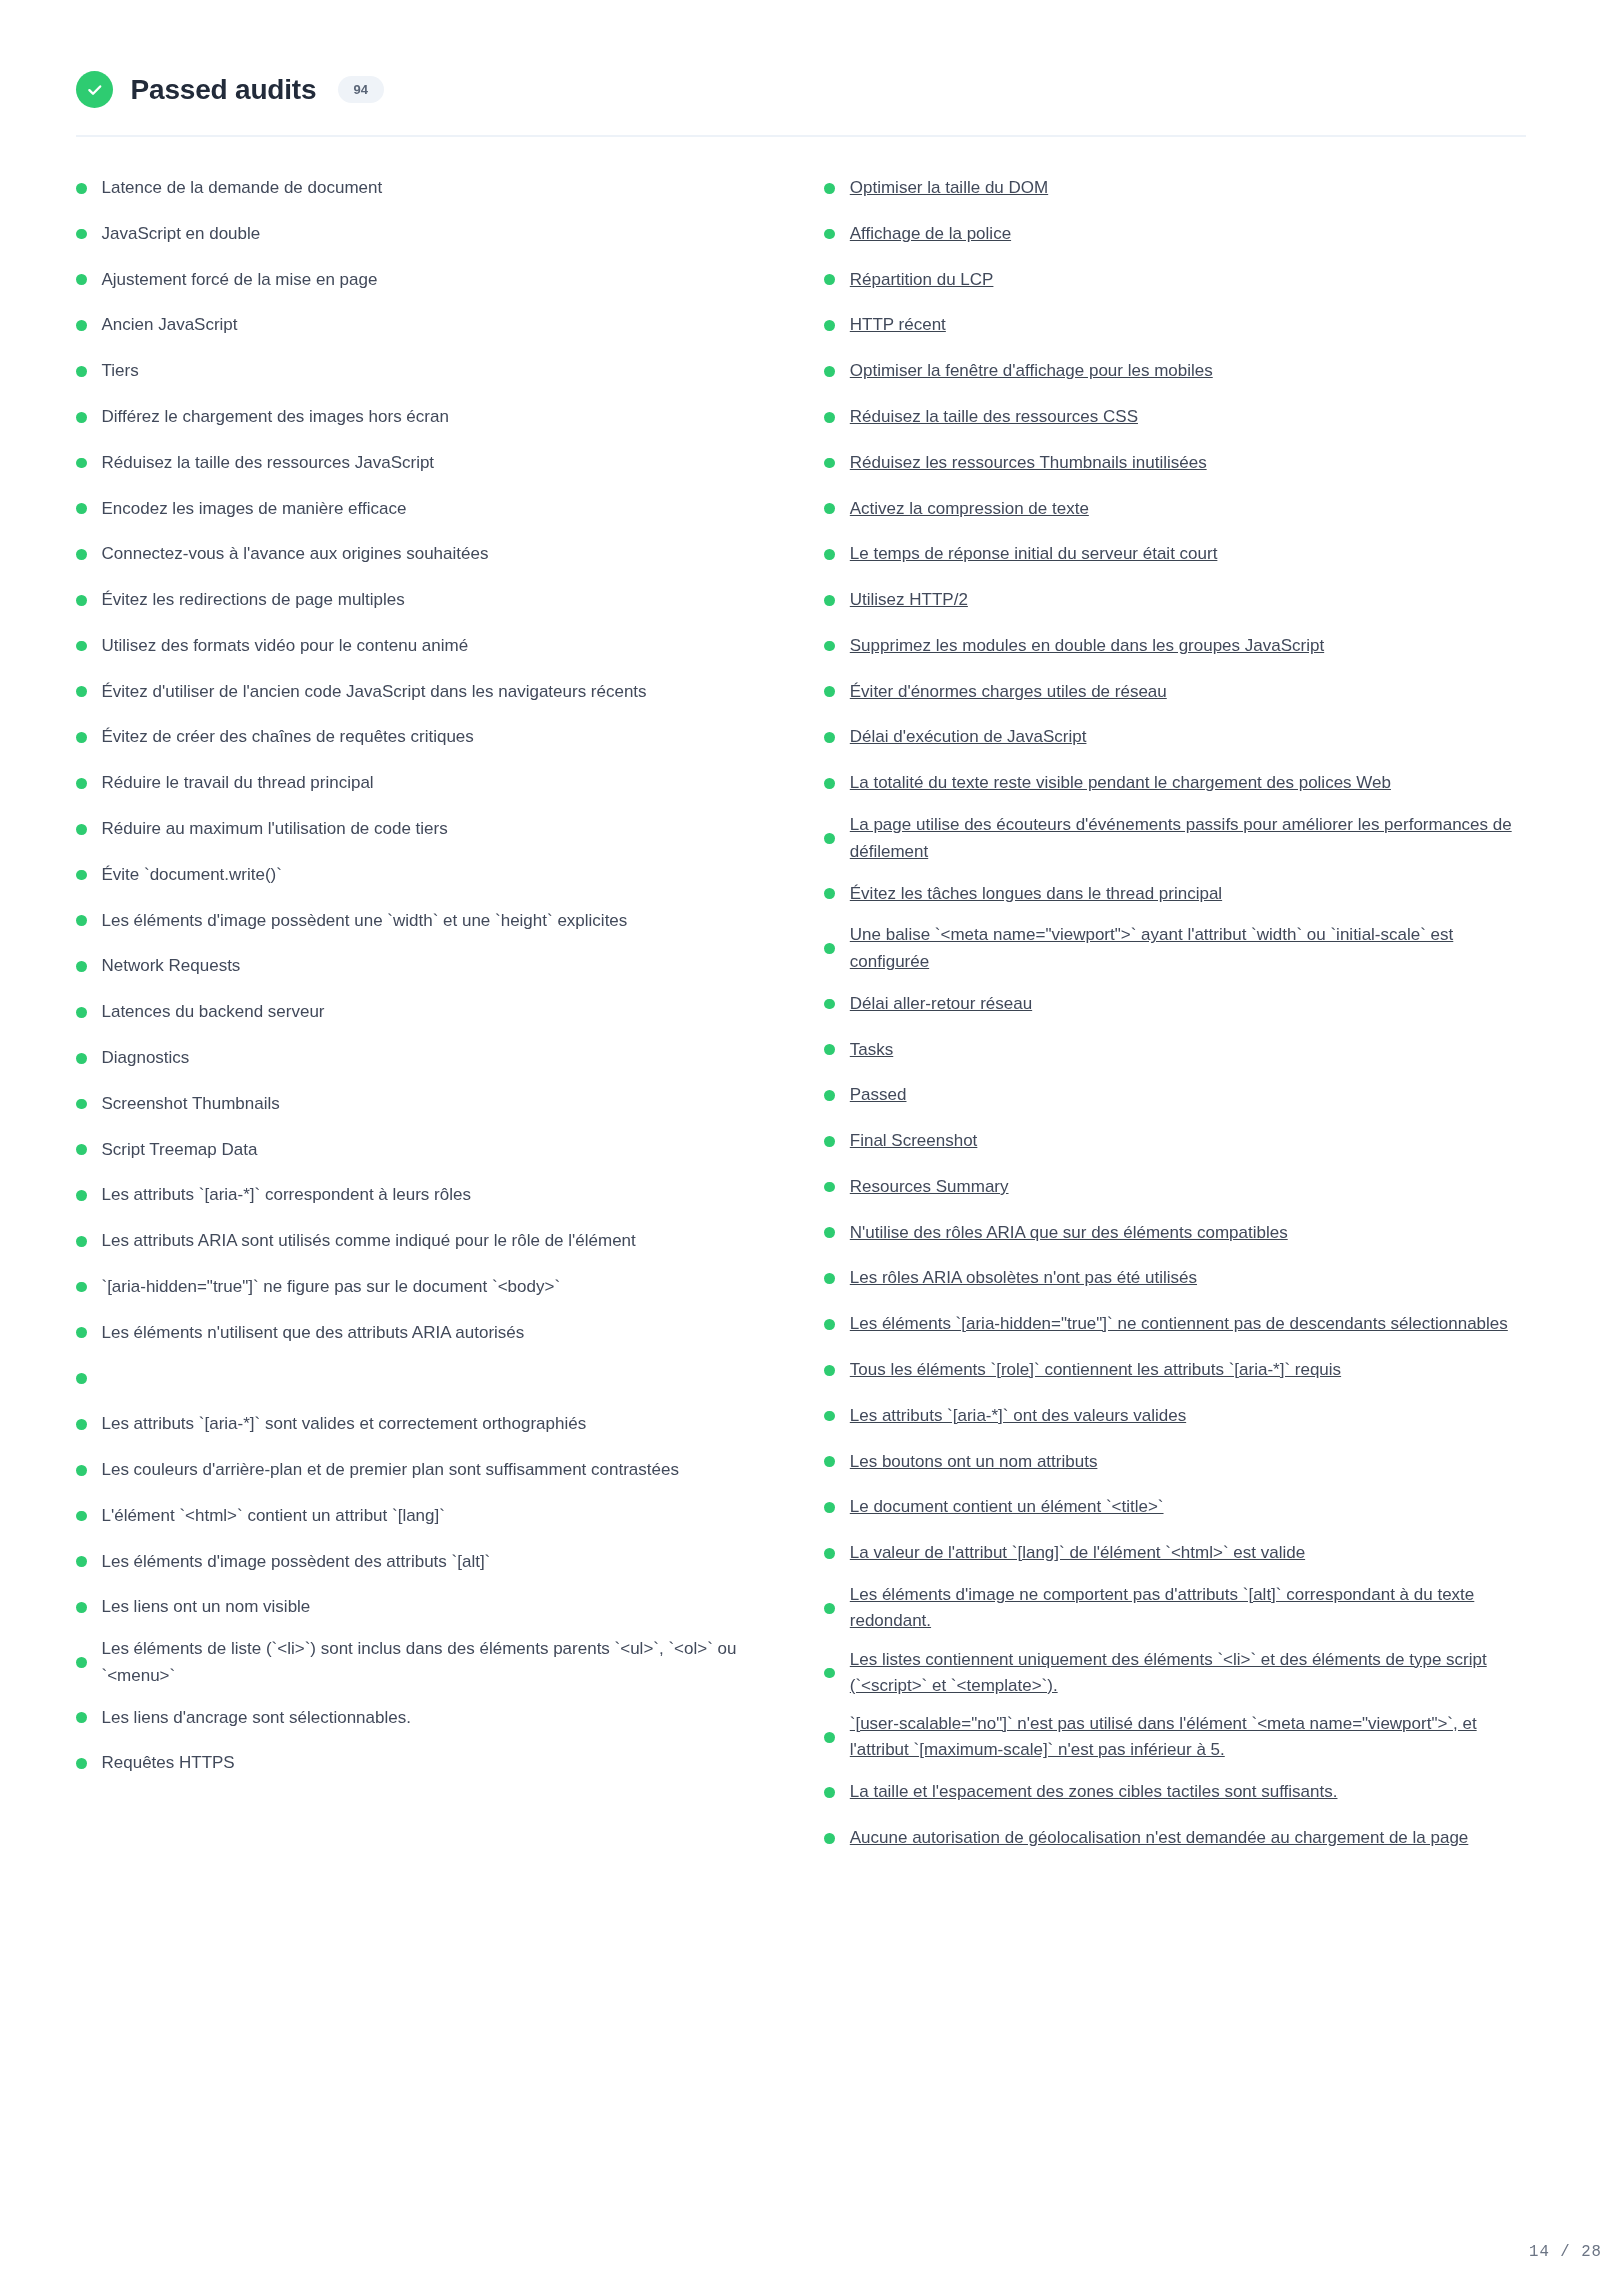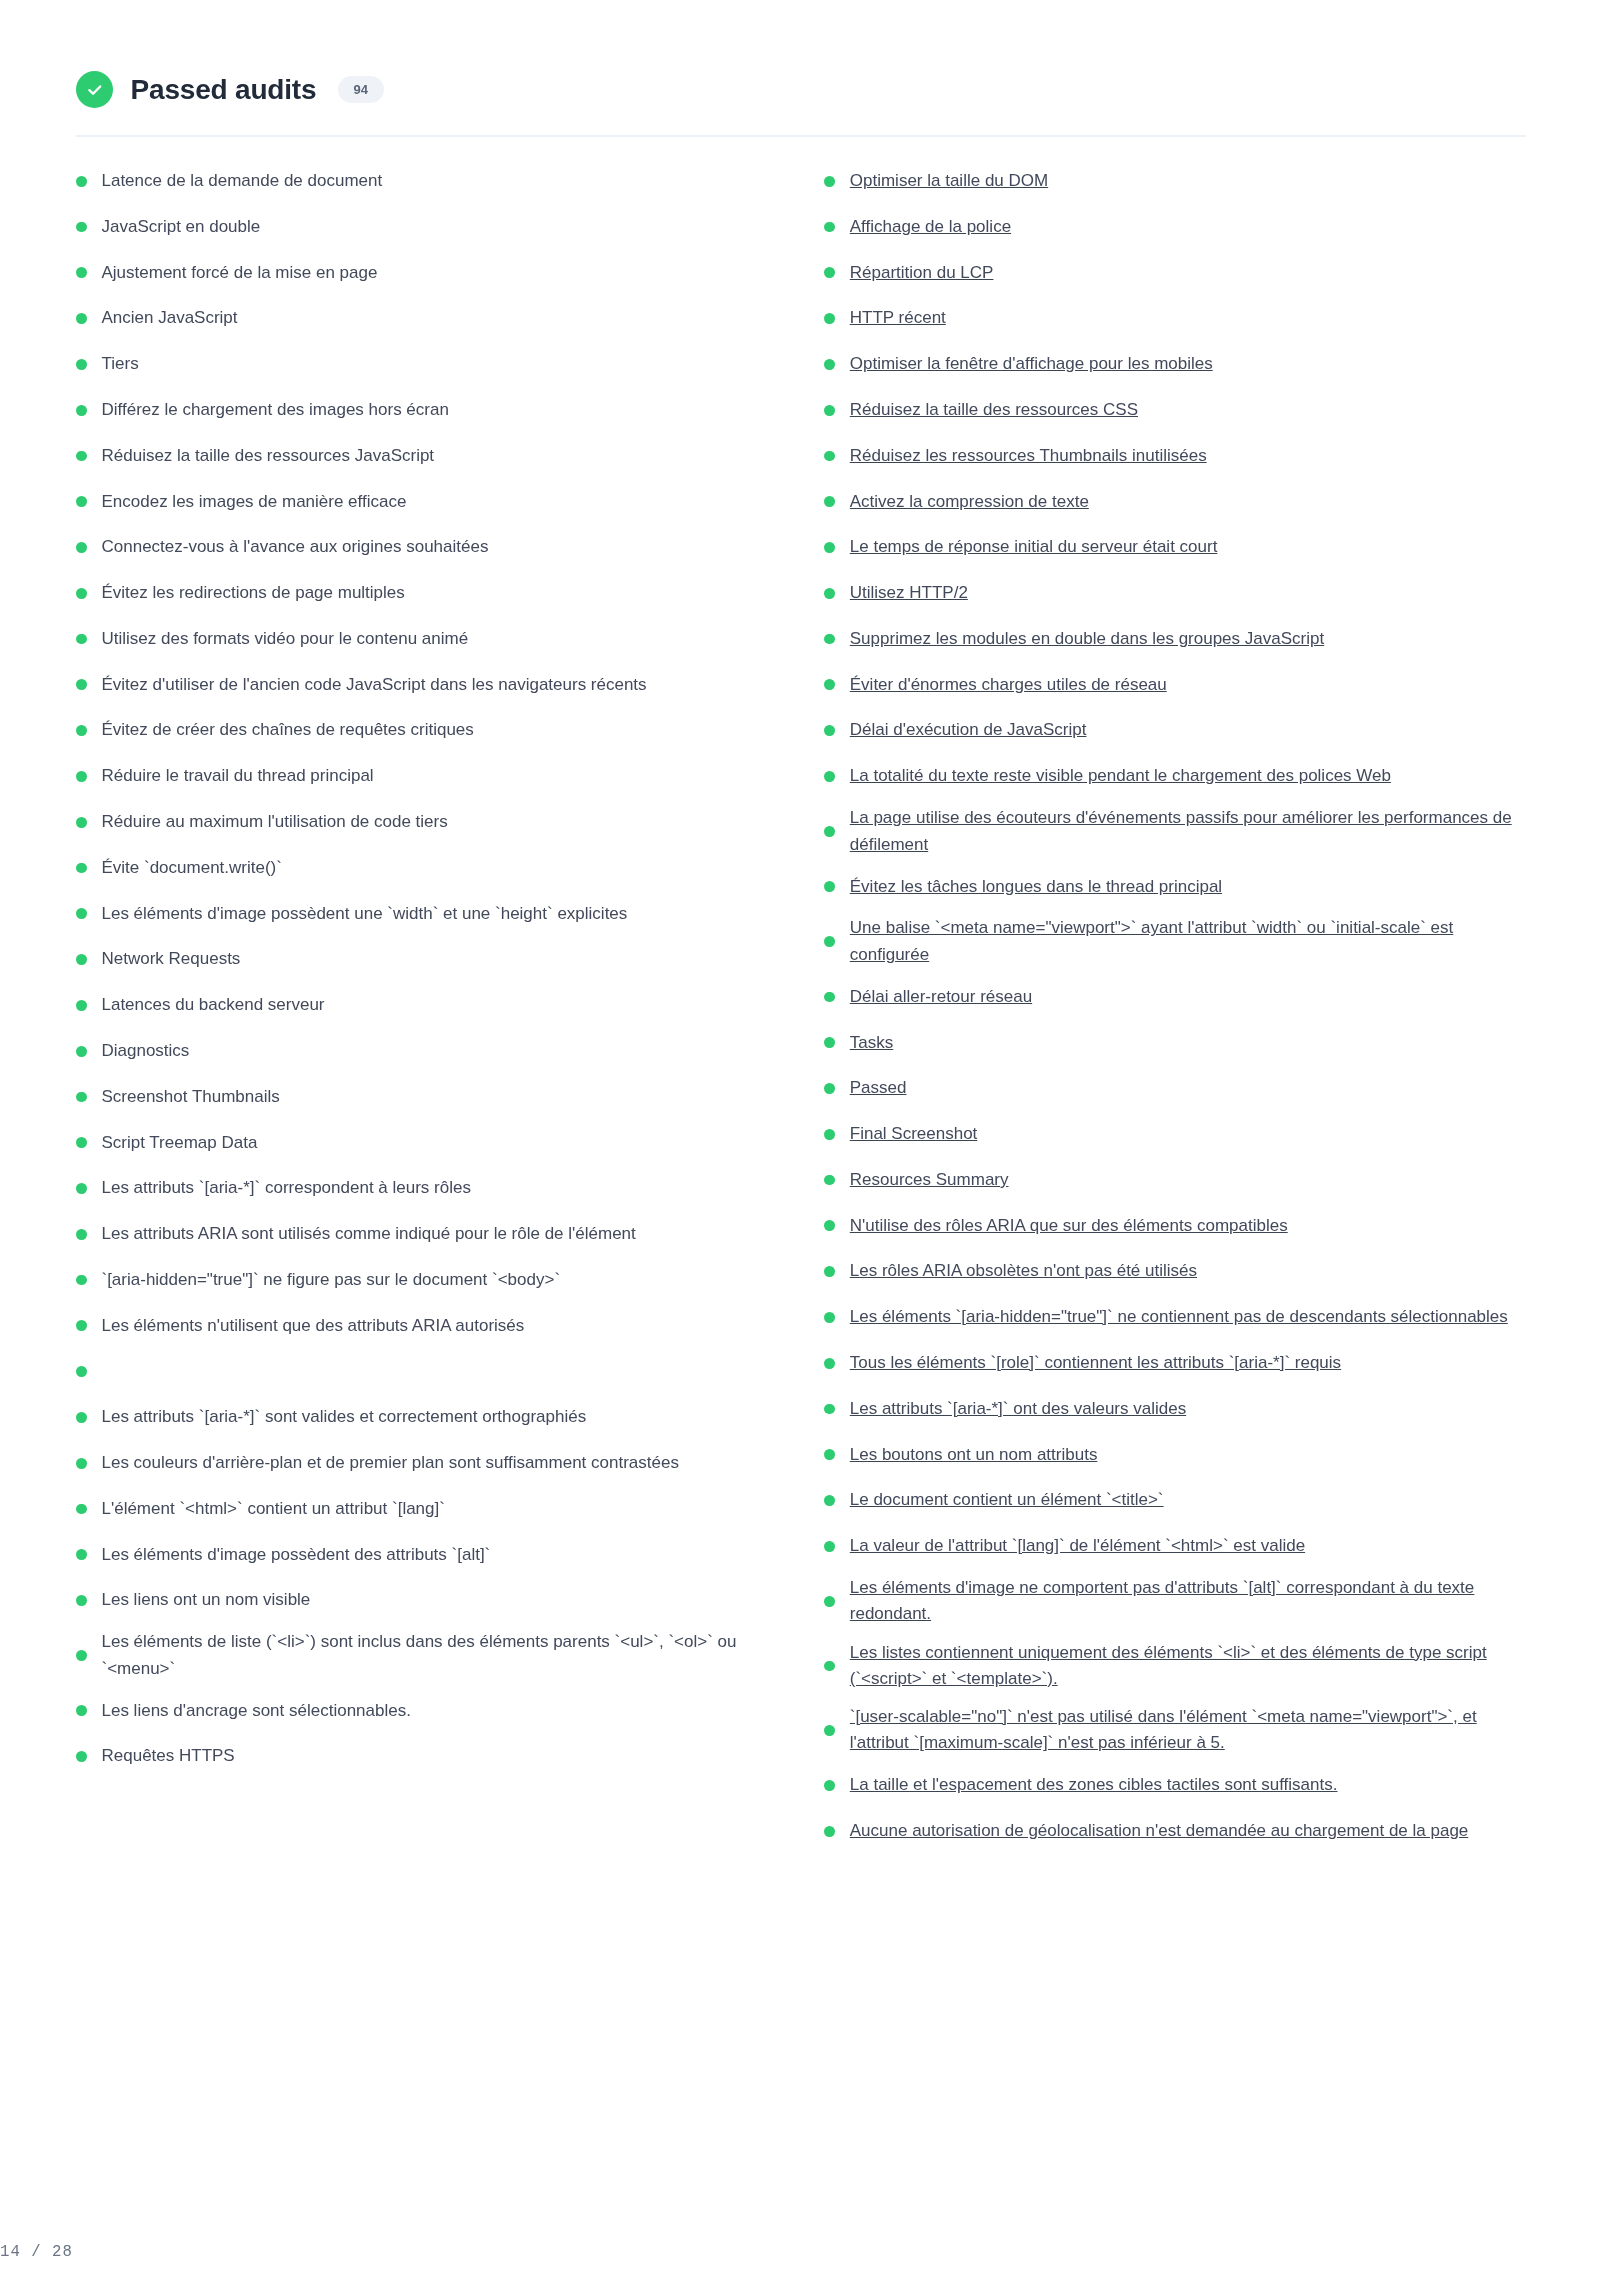--- a/index.html
+++ b/index.html
@@ -67,21 +67,21 @@
     height: 2px;
     background: #edf2f8;
     margin-top: 27.4px;
     margin-bottom: 0;
   }
 
   
   .audit-columns {
     display: flex;
     gap: 15px;
-    padding-top: 21px;
+    padding-top: 28px;
   }
   .audit-col {
     width: 50%;
     box-sizing: border-box;
   }
   .audit-col.left  { padding-right: 35px; }
   .audit-col.right { padding-left: 15.7px; text-decoration: underline; }
 
   .audit-item {
     display: flex;
@@ -103,21 +103,21 @@
   .audit-item .label {
     flex: 1 1 auto;
   }
 
   
   .page-footer {
     position: absolute;
     left: 0;
     right: 0;
     bottom: 35px;
-    text-align: left;
+    text-align: right;
     font-family: "Liberation Mono", monospace;
     font-size: 15.7px;
     color: #6b7484;
     letter-spacing: 1px;
   }
 </style>
 </head>
 <body>
 
 <div class="page">

